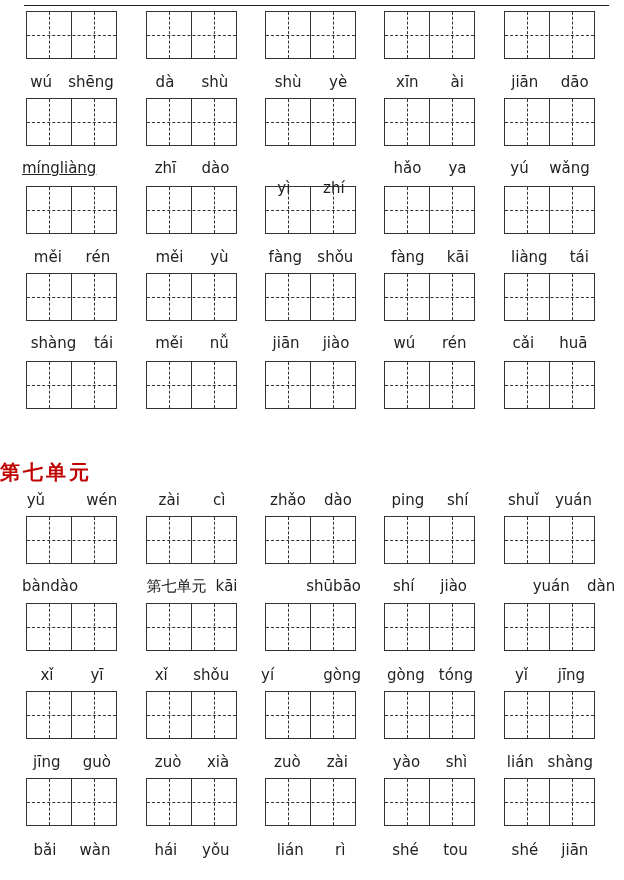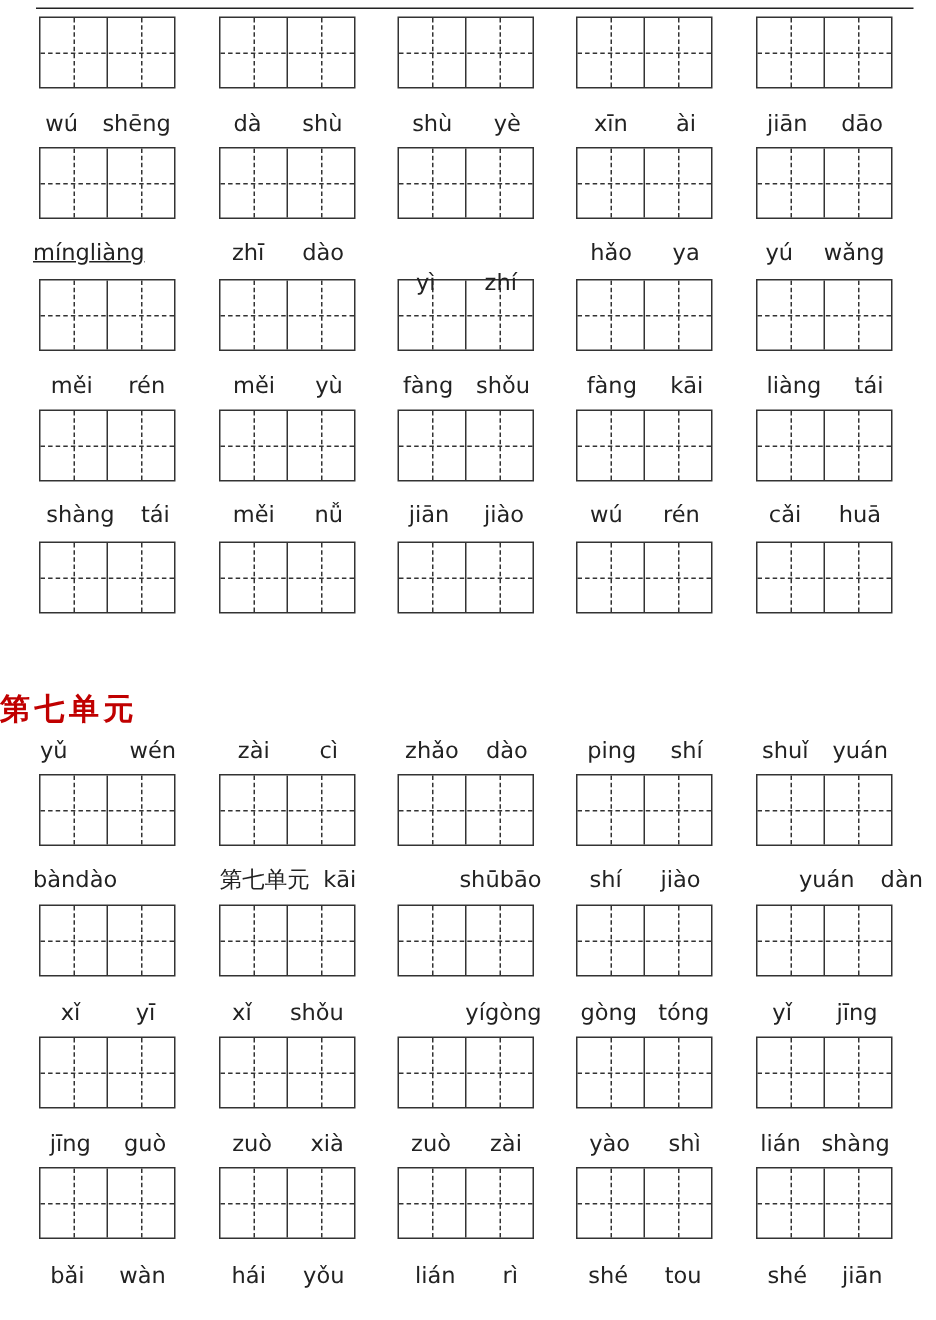--- a/index.html
+++ b/index.html
@@ -550,21 +550,21 @@
       <span>dàn</span>
     </div>
     <div class="pinyin" style="left: 22px; top: 665px; justify-content: space-around;">
       <span>xǐ</span>
       <span>yī</span>
     </div>
     <div class="pinyin" style="left: 142px; top: 665px; justify-content: space-around;">
       <span>xǐ</span>
       <span>shǒu</span>
     </div>
-    <div class="pinyin" style="left: 261px; top: 665px; justify-content: flex-end;">
+    <div class="pinyin" style="left: 261px; top: 665px; justify-content: space-between;">
       <span>yí</span>
       <span>gòng</span>
     </div>
     <div class="pinyin" style="left: 380px; top: 665px; justify-content: space-around;">
       <span>gòng</span>
       <span>tóng</span>
     </div>
     <div class="pinyin" style="left: 500px; top: 665px; justify-content: space-around;">
       <span>yǐ</span>
       <span>jīng</span>

